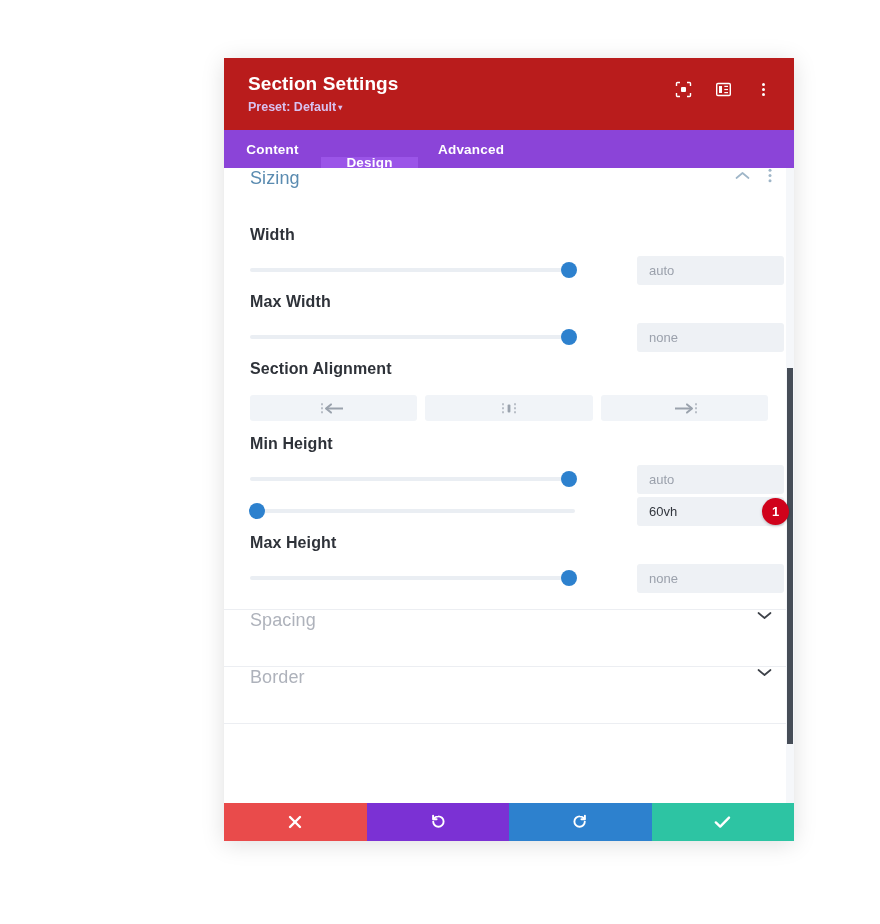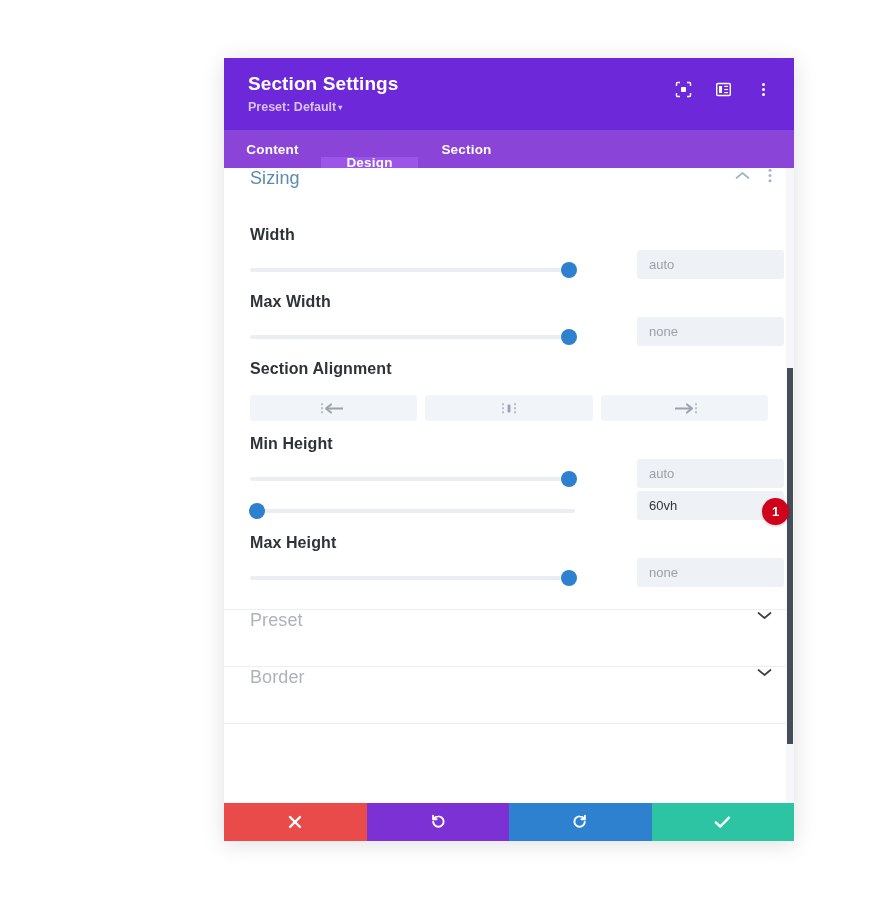--- a/index.html
+++ b/index.html
@@ -22,21 +22,21 @@
     height: 783px;
     background: #ffffff;
     box-shadow: 0 3px 22px rgba(0,0,0,0.13);
     display: flex;
     flex-direction: column;
     overflow: hidden;
   }
 
   
   .panel-header {
-    background: #6d28d9;
+    background: #b91c1c;
     height: 72px;
     padding: 14px 22px 0 24px;
     display: flex;
     align-items: flex-start;
     justify-content: space-between;
     flex: none;
   }
   .header-titles { display: flex; flex-direction: column; gap: 4px; }
   .panel-title {
     color: #ffffff;
@@ -129,21 +129,21 @@
   .field-label {
     font-size: 16px;
     font-weight: bold;
     color: #2e3239;
     margin-bottom: 17px;
     letter-spacing: .1px;
   }
 
   .range-row {
     display: flex;
-    align-items: flex-end;
+    align-items: center;
     gap: 0;
     position: relative;
   }
 
   .slider {
     position: relative;
     width: 325px;
     height: 18px;
     flex: none;
     cursor: pointer;
@@ -289,21 +289,21 @@
             <circle cx="2.5" cy="8.5" r="1.5"></circle>
             <circle cx="2.5" cy="13.5" r="1.5"></circle>
         </svg>
       </div>
     </div>
   </div>
 
   <div class="tab-bar">
     <div class="tab">Content</div>
     <div class="tab active">Design</div>
-    <div class="tab">Section</div>
+    <div class="tab">Advanced</div>
   </div>
 
   <div class="panel-body">
 
     <div class="toggle-section">
       <div class="section-head open">
         <div class="title">Sizing</div>
         <div class="section-head-icons">
           <span class="sec-icon">
             <svg width="15" height="10" viewBox="0 0 15 10" fill="none" stroke="currentColor" stroke-width="1.7" stroke-linecap="round" stroke-linejoin="round">
@@ -408,21 +408,21 @@
             </div>
             <input class="value-input" type="text" placeholder="none" style="">
           </div>
         </div>
 
       </div>
     </div>
 
     <div class="toggle-section">
       <div class="section-head closed" style="height:56px;">
-        <div class="title">Preset</div>
+        <div class="title">Spacing</div>
         <div class="section-head-icons">
           <span class="sec-icon grey">
             <svg width="15" height="10" viewBox="0 0 15 10" fill="none" stroke="currentColor" stroke-width="1.7" stroke-linecap="round" stroke-linejoin="round">
                 <polyline points="1.5,3 7.5,8 13.5,3"></polyline>
               </svg>
           </span>
         </div>
       </div>
     </div>
 

